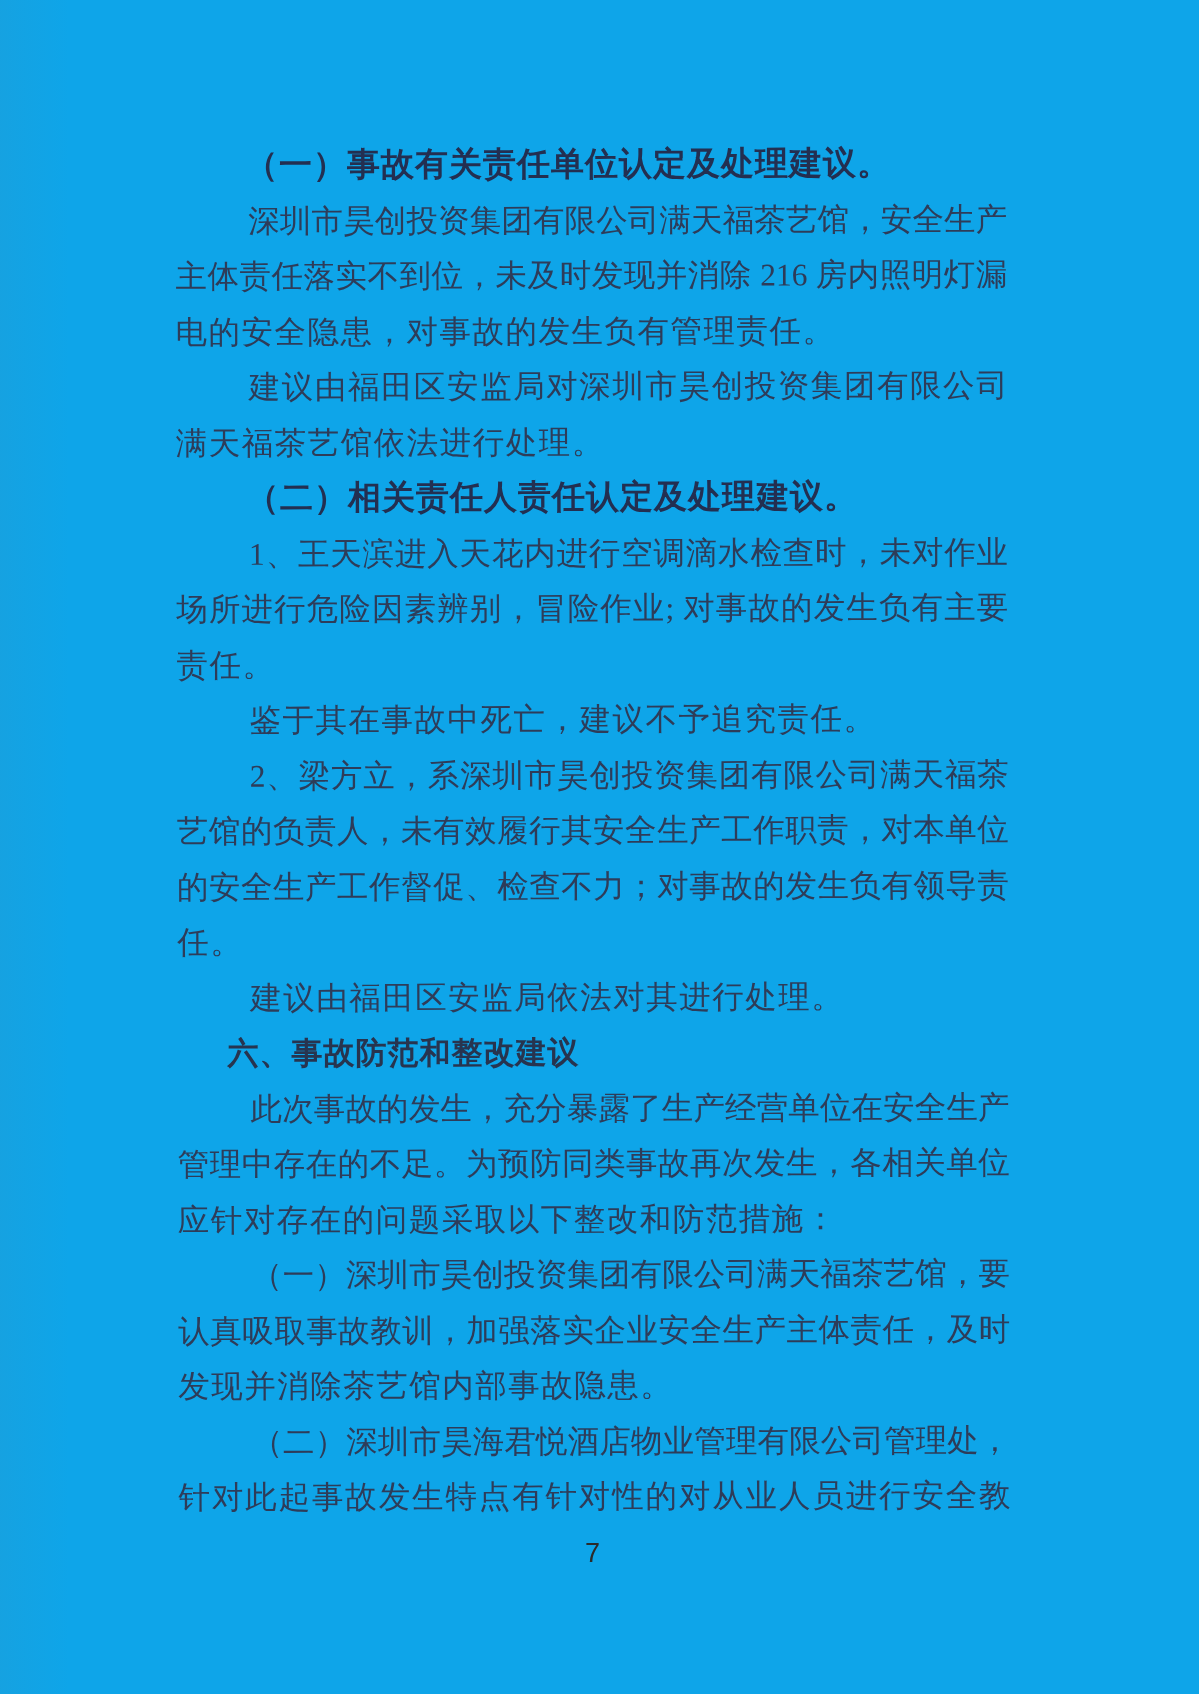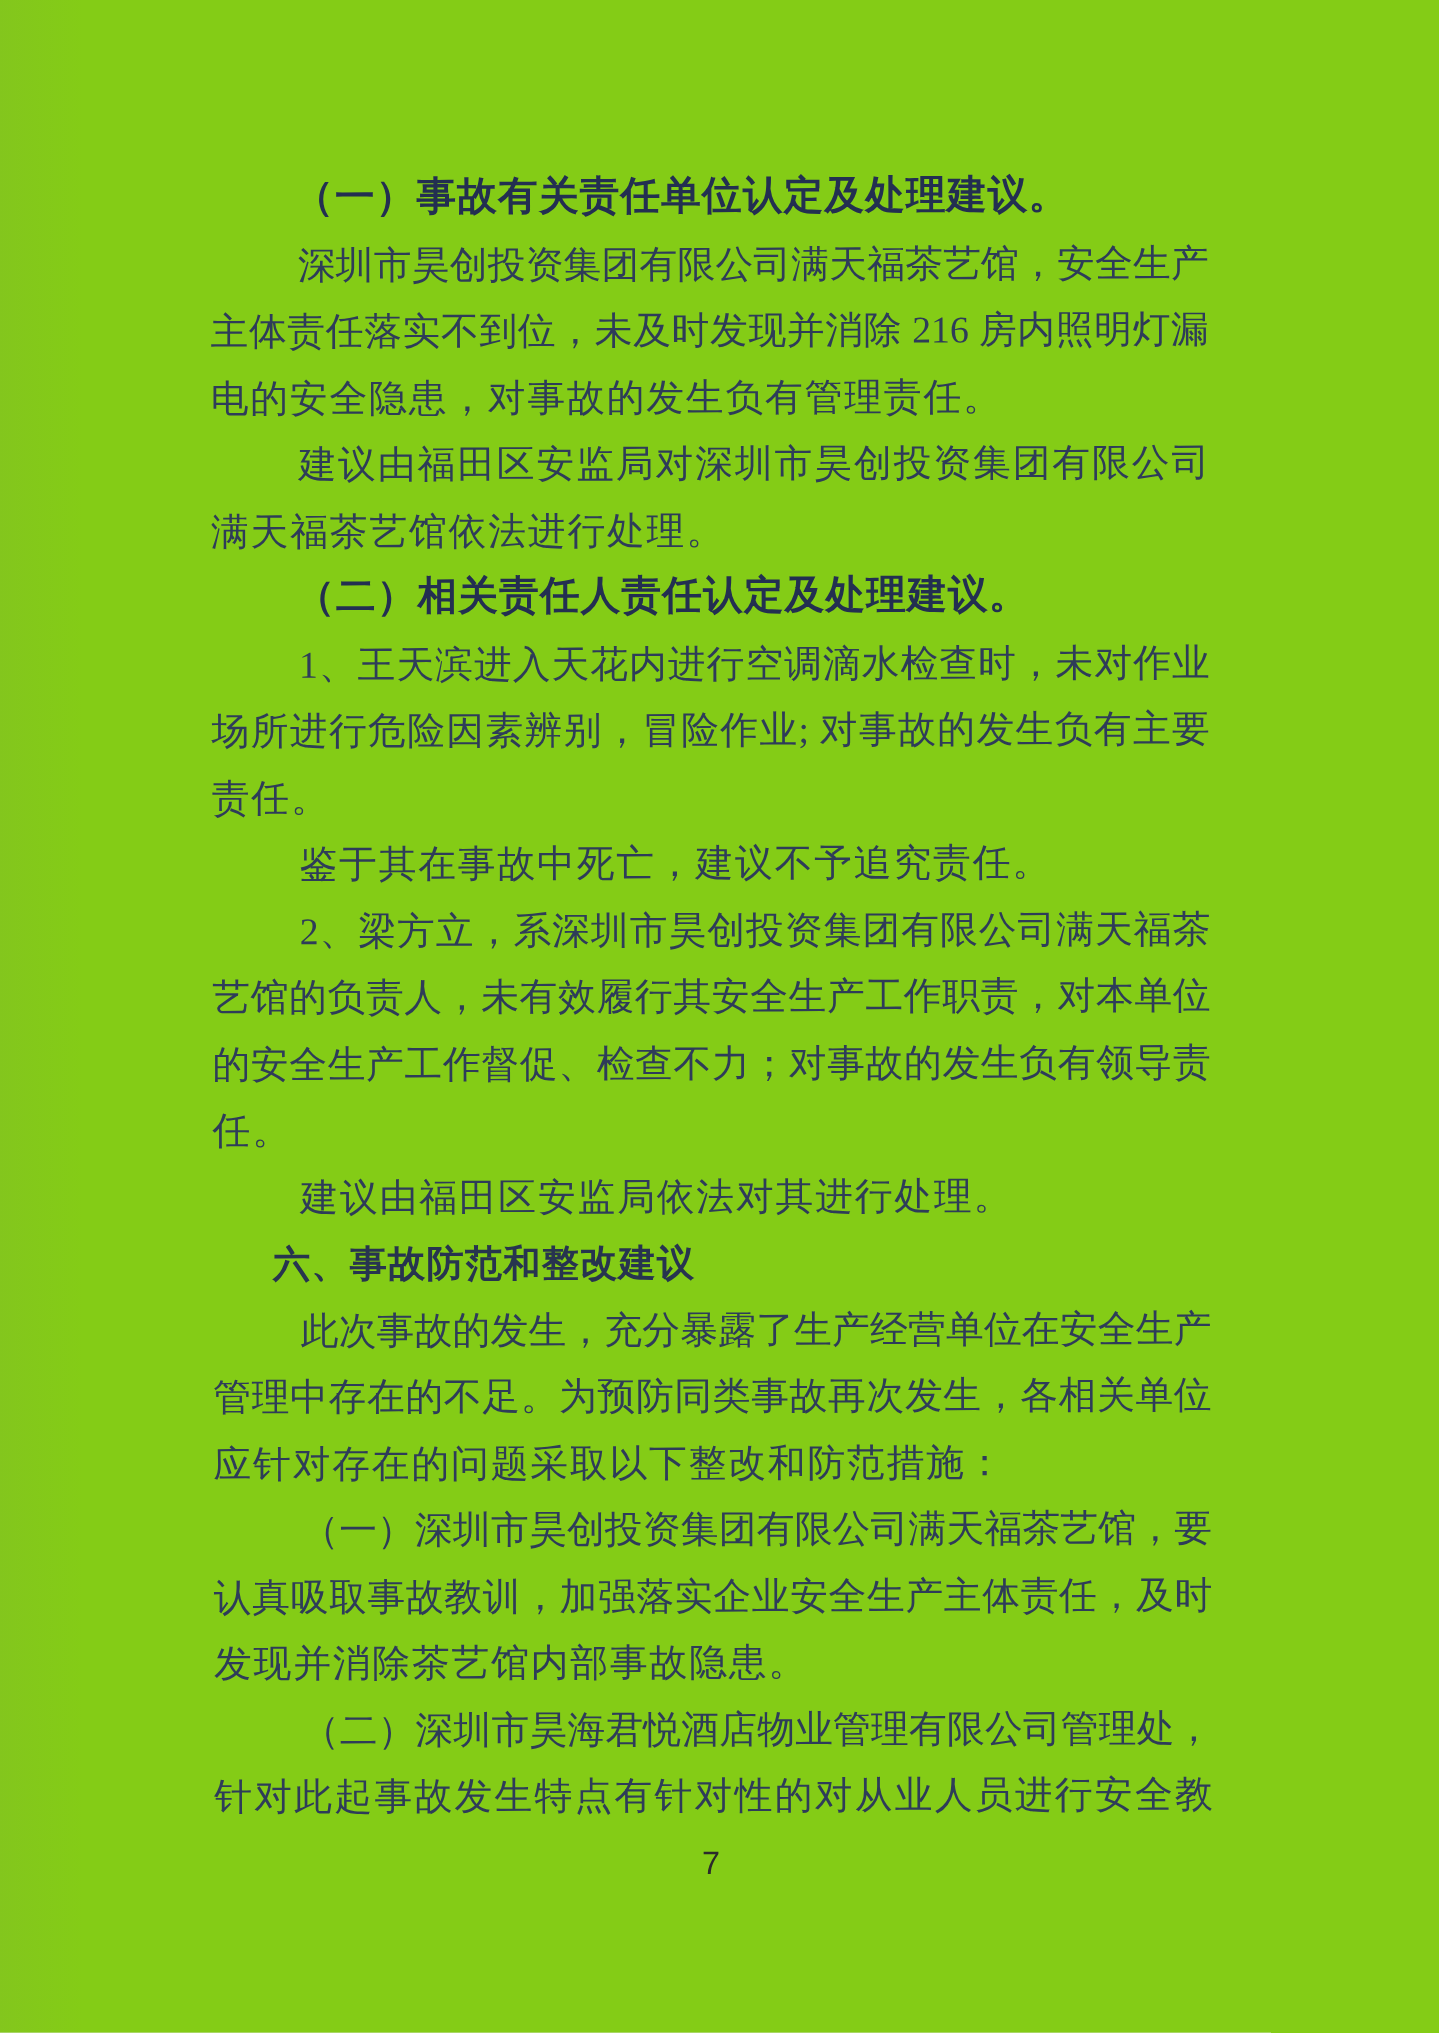--- a/index.html
+++ b/index.html
@@ -4,21 +4,21 @@
 <style>
   html, body {
     margin: 0;
     padding: 0;
     background: #e8e8e8;
   }
   .page {
     position: relative;
     width: 1199px;
     height: 1694px;
-    background: #84cc16;
+    background: #0ea5e9;
     overflow: hidden;
     font-family: "Liberation Serif", "DejaVu Serif", serif;
   }
   .scan-edge {
     position: absolute;
     left: 0; top: 0;
     width: 70px; height: 100%;
     background: linear-gradient(90deg, rgba(120,120,120,0.07), rgba(120,120,120,0.0));
     pointer-events: none;
   }

